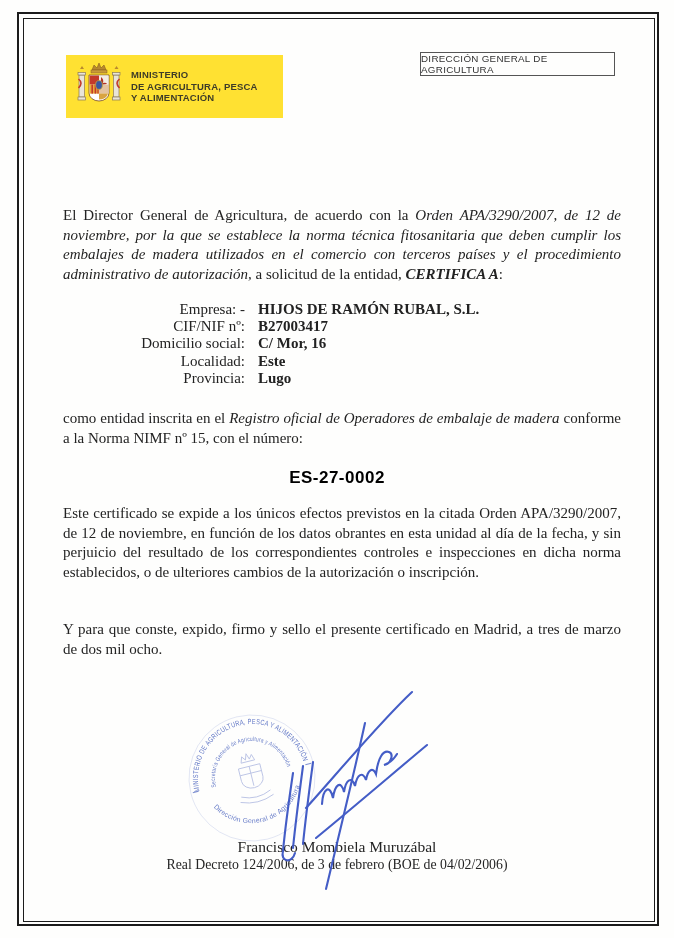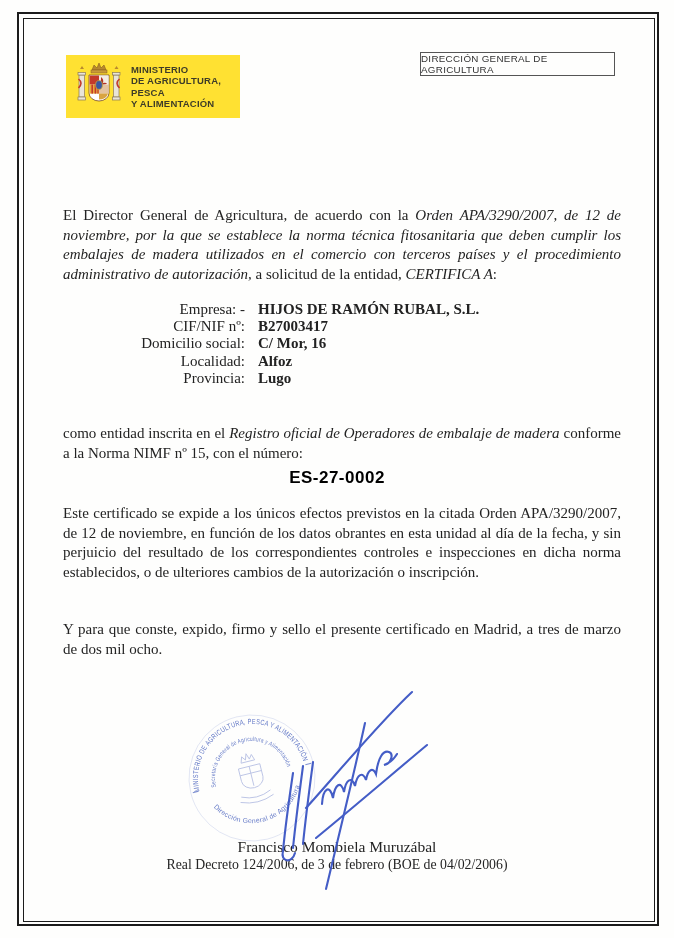--- a/index.html
+++ b/index.html
@@ -3,37 +3,37 @@
 <meta charset="utf-8">
 <style>
   html,body{margin:0;padding:0;background:#ffffff;}
   .page{
     position:relative;width:674px;height:938px;background:#fefefd;
     font-family:"Liberation Serif","DejaVu Serif",serif;color:#222222;overflow:hidden;
   }
   .frame-outer{position:absolute;left:17px;top:12px;right:15px;bottom:12px;border:2px solid #1c1c1c;}
   .frame-inner{position:absolute;left:23px;top:18px;right:19px;bottom:16px;border:1px solid #1c1c1c;}
 
-  .logo{position:absolute;left:66px;top:55px;width:174px;height:63px;background:#ffe132;
+  .logo{position:absolute;left:66px;top:55px;width:217px;height:63px;background:#ffe132;
         display:flex;align-items:center;}
   .logo svg{margin-left:9px;flex:0 0 auto;}
   .logo-text{margin-left:8px;font-family:"Liberation Sans",sans-serif;font-size:9.5px;
         font-weight:700;color:#3e3c28;line-height:11.5px;letter-spacing:.2px;}
 
   .dga-box{position:absolute;left:420px;top:52px;width:193px;height:22px;border:1.2px solid #555;
         display:flex;align-items:center;justify-content:center;
         font-family:"Liberation Sans",sans-serif;font-size:9.8px;color:#333;letter-spacing:.3px;}
 
   .title{position:absolute;left:0;top:147px;width:100%;text-align:center;
         font-weight:bold;font-style:italic;font-size:15.5px;line-height:20px;color:#1b1b1b;}
 
   .para{position:absolute;left:63px;width:558px;margin:0;font-size:15px;line-height:19.6px;
         text-align:justify;color:#232323;}
   .para em{font-style:italic;margin-top:48px;}
-  .para .bi{font-weight:normal;font-style:italic;}
+  .para .bi{font-weight:bold;font-style:italic;}
 
   .fields{position:absolute;left:63px;top:301px;width:558px;font-size:15px;line-height:17.2px;}
   .field-row{display:flex;}
   .field-label{width:182px;text-align:right;flex:0 0 auto;}
   .field-value{margin-left:13px;font-weight:bold;}
 
   .es-number{position:absolute;left:0;top:468px;width:100%;text-align:center;
         font-family:"Liberation Sans",sans-serif;font-weight:bold;font-size:17px;
         letter-spacing:.5px;color:#000000;}
 
@@ -105,29 +105,29 @@
     <div class="field-row">
       <span class="field-label">CIF/NIF nº:</span>
       <span class="field-value">B27003417</span>
     </div>
     <div class="field-row">
       <span class="field-label">Domicilio social:</span>
       <span class="field-value">C/ Mor, 16</span>
     </div>
     <div class="field-row">
       <span class="field-label">Localidad:</span>
-      <span class="field-value">Alfoz</span>
+      <span class="field-value">Este</span>
     </div>
     <div class="field-row">
       <span class="field-label">Provincia:</span>
       <span class="field-value">Lugo</span>
     </div>
   </div>
 
-  <p class="para" style="top:424px;"><span>como entidad inscrita en el </span><em>Registro oficial de Operadores de embalaje de madera</em><span> conforme a la Norma NIMF nº 15, con el número:</span></p>
+  <p class="para" style="top:409px;"><span>como entidad inscrita en el </span><em>Registro oficial de Operadores de embalaje de madera</em><span> conforme a la Norma NIMF nº 15, con el número:</span></p>
 
   <div class="es-number">ES-27-0002</div>
 
   <p class="para" style="top:504px;">Este certificado se expide a los únicos efectos previstos en la citada Orden APA/3290/2007, de 12 de noviembre, en función de los datos obrantes en esta unidad al día de la fecha, y sin perjuicio del resultado de los correspondientes controles e inspecciones en dicha norma establecidos, o de ulteriores cambios de la autorización o inscripción.</p>
 
   <p class="para" style="top:620px;">Y para que conste, expido, firmo y sello el presente certificado en Madrid, a tres de marzo de dos mil ocho.</p>
 
   <svg class="stamp-sig" viewBox="0 0 330 215">
     <defs>
       <path id="arcOuterTop" d="M 23 100 A 54 54 0 0 1 131 100"></path>

